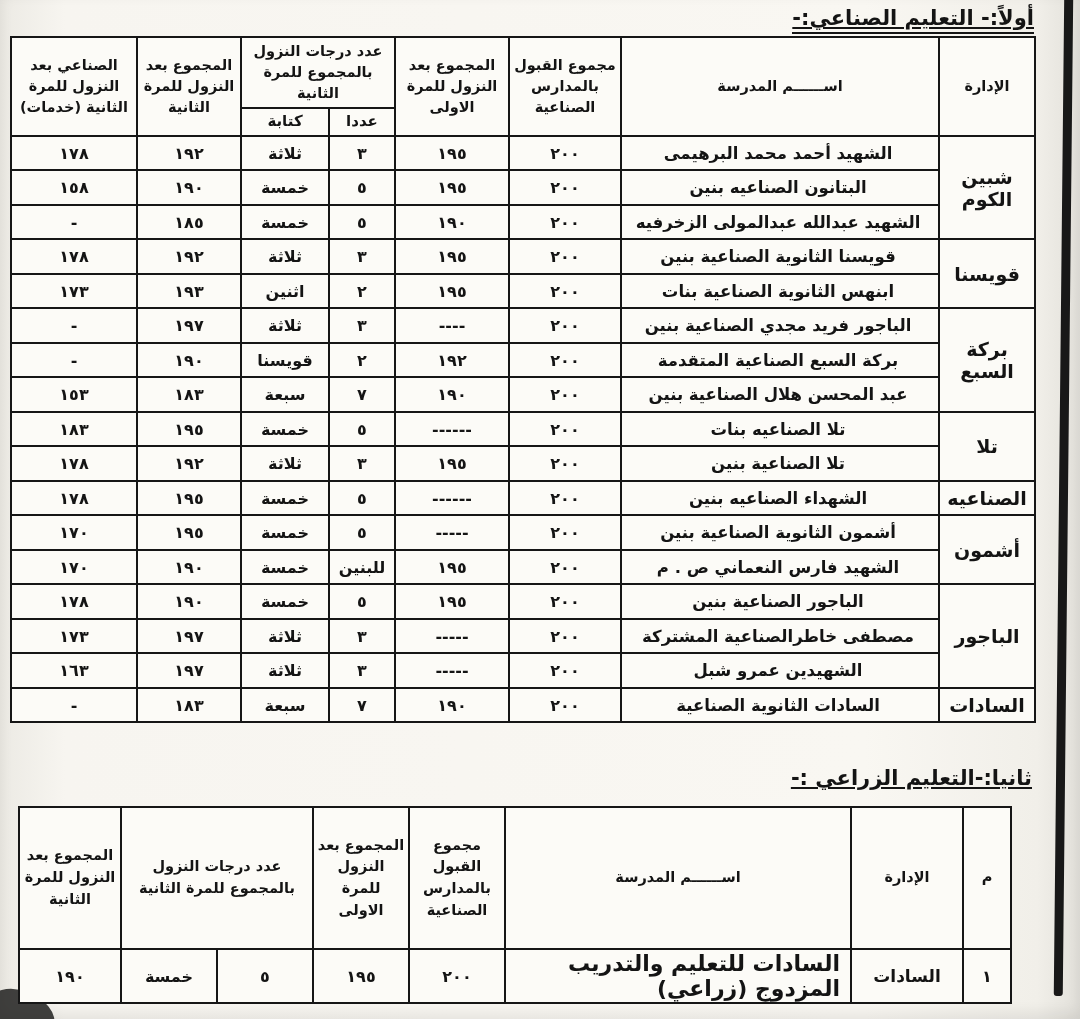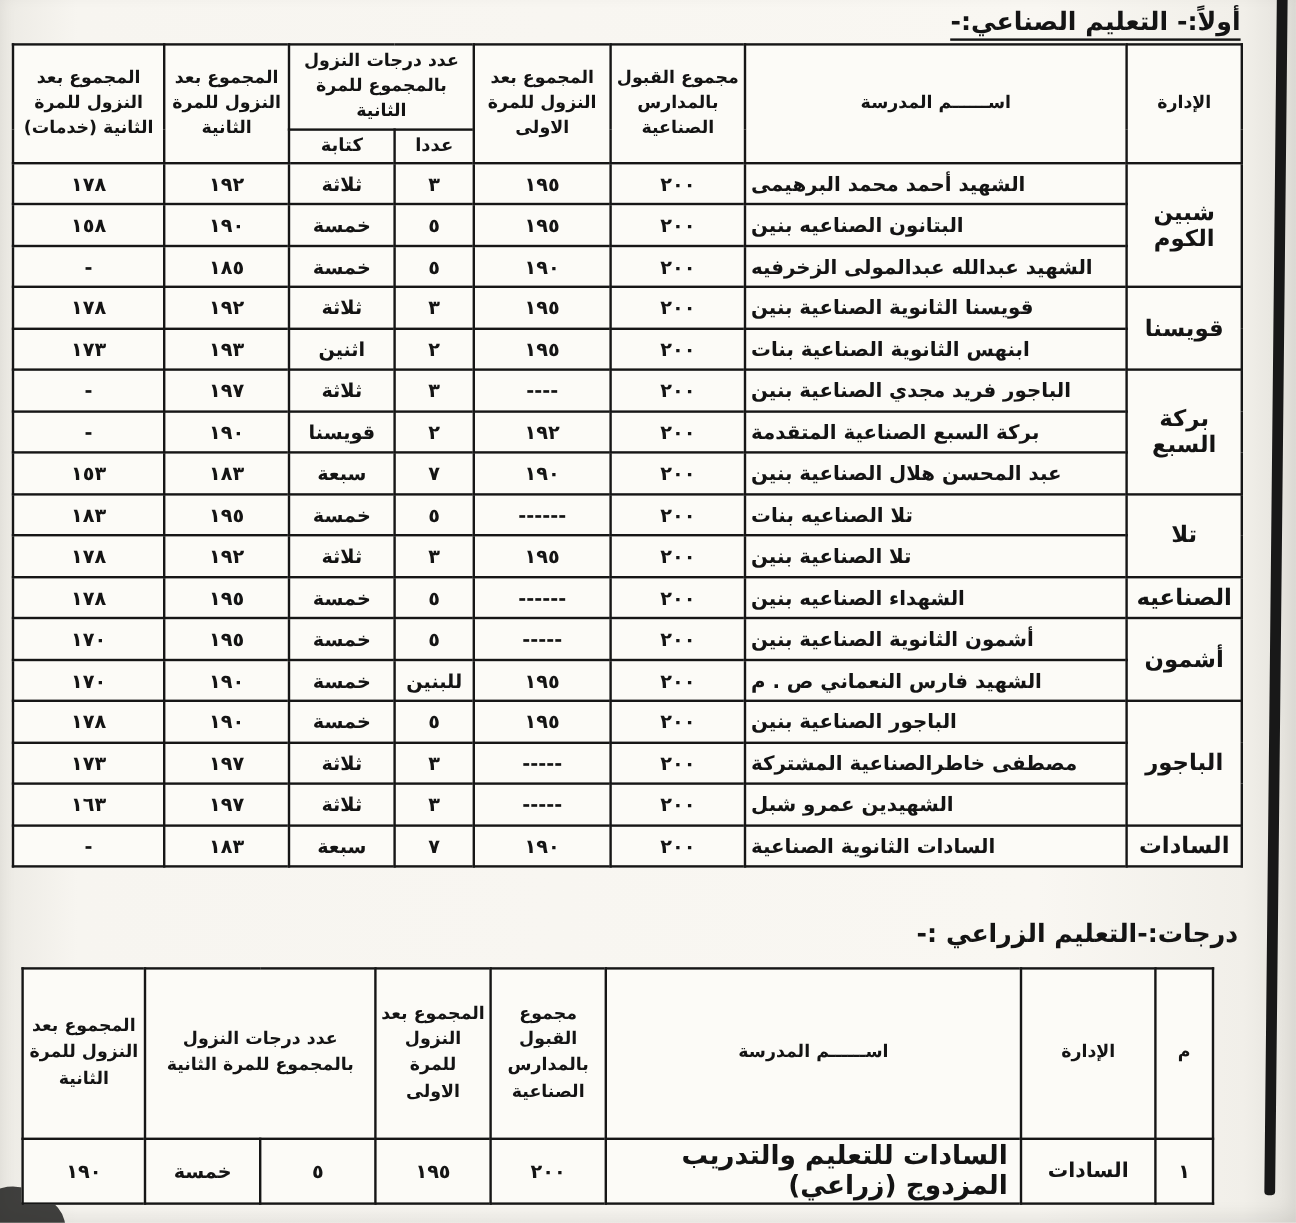--- a/index.html
+++ b/index.html
@@ -18,33 +18,33 @@
   .scan-band {
     position:absolute; top:-6px; right:12px; width:9px; height:1002px;
     background:#181818; transform:rotate(.6deg); border-radius:3px;
   }
   .scan-corner {
     position:absolute; left:-14px; bottom:-18px; width:70px; height:46px;
     background:#20201e; border-radius:50% 60% 40% 50%; transform:rotate(18deg);
     opacity:.85;
   }
   .title {
-    position:absolute; font-weight:bold; font-size:21px; letter-spacing:0;
+    position:absolute; font-weight:bold; font-size:21px; letter-spacing:0;text-decoration:underline;
   }
   .title-1 { top:6px; right:46px; border-bottom:2px solid #151515; padding-bottom:2px; }
   .title-2 { top:766px; right:48px; }
 
   table { border-collapse:collapse; position:absolute; background:#fcfbf7; table-layout:fixed; }
   th, td { border:2px solid #161616; font-weight:bold; text-align:center; vertical-align:middle; }
 
   
   .t1 { top:36px; right:44px; width:1024px; }
   .t1 th { font-size:14.5px; line-height:1.45; padding:3px 2px; }
   .t1 td { font-size:16px; height:34.5px; padding:1px 4px; }
-  .t1 td.school { text-align:left; padding-right:8px; font-size:16.5px; white-space:nowrap; }
+  .t1 td.school { text-align:center; padding-right:8px; font-size:16.5px; white-space:nowrap; }
   .t1 td.admin  { font-size:19px;border-radius:14px; }
   .t1 .sub th { font-size:15px; padding:2px; height:21px; }
 
   .col-admin   { width:96px; }
   .col-school  { width:318px; }
   .col-admit   { width:112px; }
   .col-first   { width:114px; }
   .col-num     { width:66px; }
   .col-word    { width:88px; }
   .col-second  { width:104px; }
@@ -88,21 +88,21 @@
         <col class="col-serv">
     </colgroup>
     <thead>
       <tr>
         <th rowspan="2">الإدارة</th>
         <th rowspan="2">اســــــم المدرسة</th>
         <th rowspan="2">مجموع القبول بالمدارس الصناعية</th>
         <th rowspan="2">المجموع بعد النزول للمرة الاولى</th>
         <th colspan="2">عدد درجات النزول بالمجموع للمرة الثانية</th>
         <th rowspan="2">المجموع بعد النزول للمرة الثانية</th>
-        <th rowspan="2">المجموع بعد النزول للمرة الثانية (خدمات)</th>
+        <th rowspan="2">الصناعي بعد النزول للمرة الثانية (خدمات)</th>
       </tr>
       <tr class="sub">
         <th>عددا</th>
         <th>كتابة</th>
       </tr>
     </thead>
     <tbody>
         <tr>
           <td class="admin" rowspan="3">شبين الكوم</td>
           <td class="school">الشهيد أحمد محمد البرهيمى</td>
@@ -260,21 +260,21 @@
           <td>٢٠٠</td>
           <td>١٩٠</td>
           <td>٧</td>
           <td>سبعة</td>
           <td>١٨٣</td>
           <td>-</td>
         </tr>
       </tbody>
   </table>
 
-  <div class="title title-2">درجات:-التعليم الزراعي :-</div>
+  <div class="title title-2">ثانيا:-التعليم الزراعي :-</div>
 
   <table class="t2">
     <colgroup>
       <col class="c2-no">
         <col class="c2-admin">
         <col class="c2-school">
         <col class="c2-admit">
       <col class="c2-first">
         <col class="c2-num">
         <col class="c2-word">

